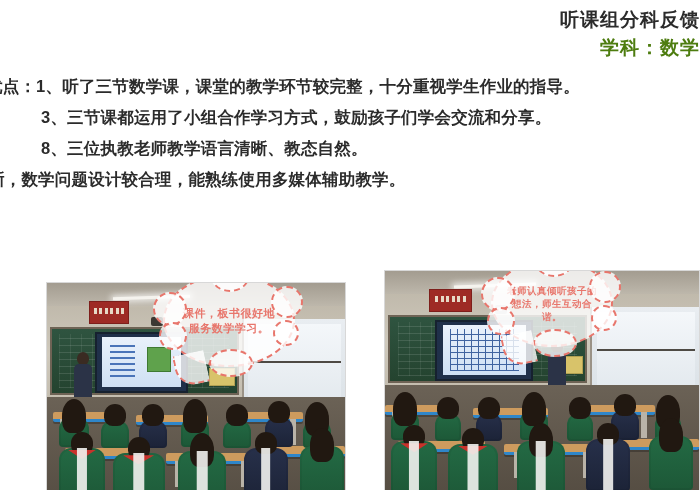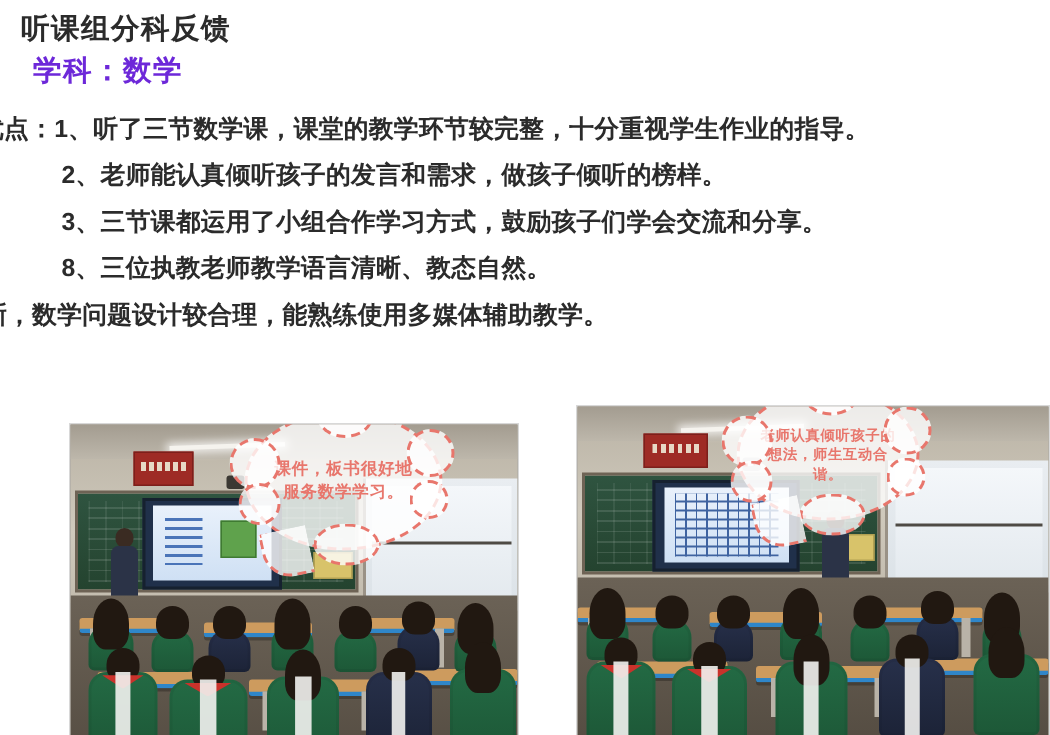--- a/index.html
+++ b/index.html
@@ -12,36 +12,36 @@
     height: 490px;
     overflow: hidden;
     font-family: "Liberation Sans", "DejaVu Sans", sans-serif;
     color: #2b2b2b;
     position: relative;
   }
 
   
   .title-block {
     padding-top: 7px;
-    text-align: left;
+    text-align: right;
   }
   .doc-title {
     font-size: 19px;
     font-weight: 700;
     letter-spacing: 1px;
     line-height: 26px;
     color: #2b2b2b;
     margin-left: 14px;
   }
   .doc-subtitle {
     font-size: 19px;
     font-weight: 700;
     letter-spacing: 1px;
     line-height: 30px;
-    color: #6d28d9;
+    color: #4d7c0f;
     margin-left: 22px;
   }
 
   
   .body-block {
     margin-top: 8px;
     position: relative;
     width: 700px;
     overflow: hidden;
   }
@@ -279,21 +279,20 @@
 </head>
 <body>
 
 <div class="title-block">
   <div class="doc-title">听课组分科反馈</div>
   <div class="doc-subtitle">学科：数学</div>
 </div>
 
 <div class="body-block">
   <div class="line clip-left-1">优点：1、听了三节数学课，课堂的教学环节较完整，十分重视学生作业的指导。</div>
-  <div class="line indent">2、老师能认真倾听孩子的发言和需求，做孩子倾听的榜样。</div>
   <div class="line indent">3、三节课都运用了小组合作学习方式，鼓励孩子们学会交流和分享。</div>
   <div class="line indent">8、三位执教老师教学语言清晰、教态自然。</div>
   <div class="line clip-left-2">晰，数学问题设计较合理，能熟练使用多媒体辅助教学。</div>
 </div>
 
 <div class="photo-row">
 
   <div class="photo left">
     <div class="scene">
       <div class="wall"></div>

